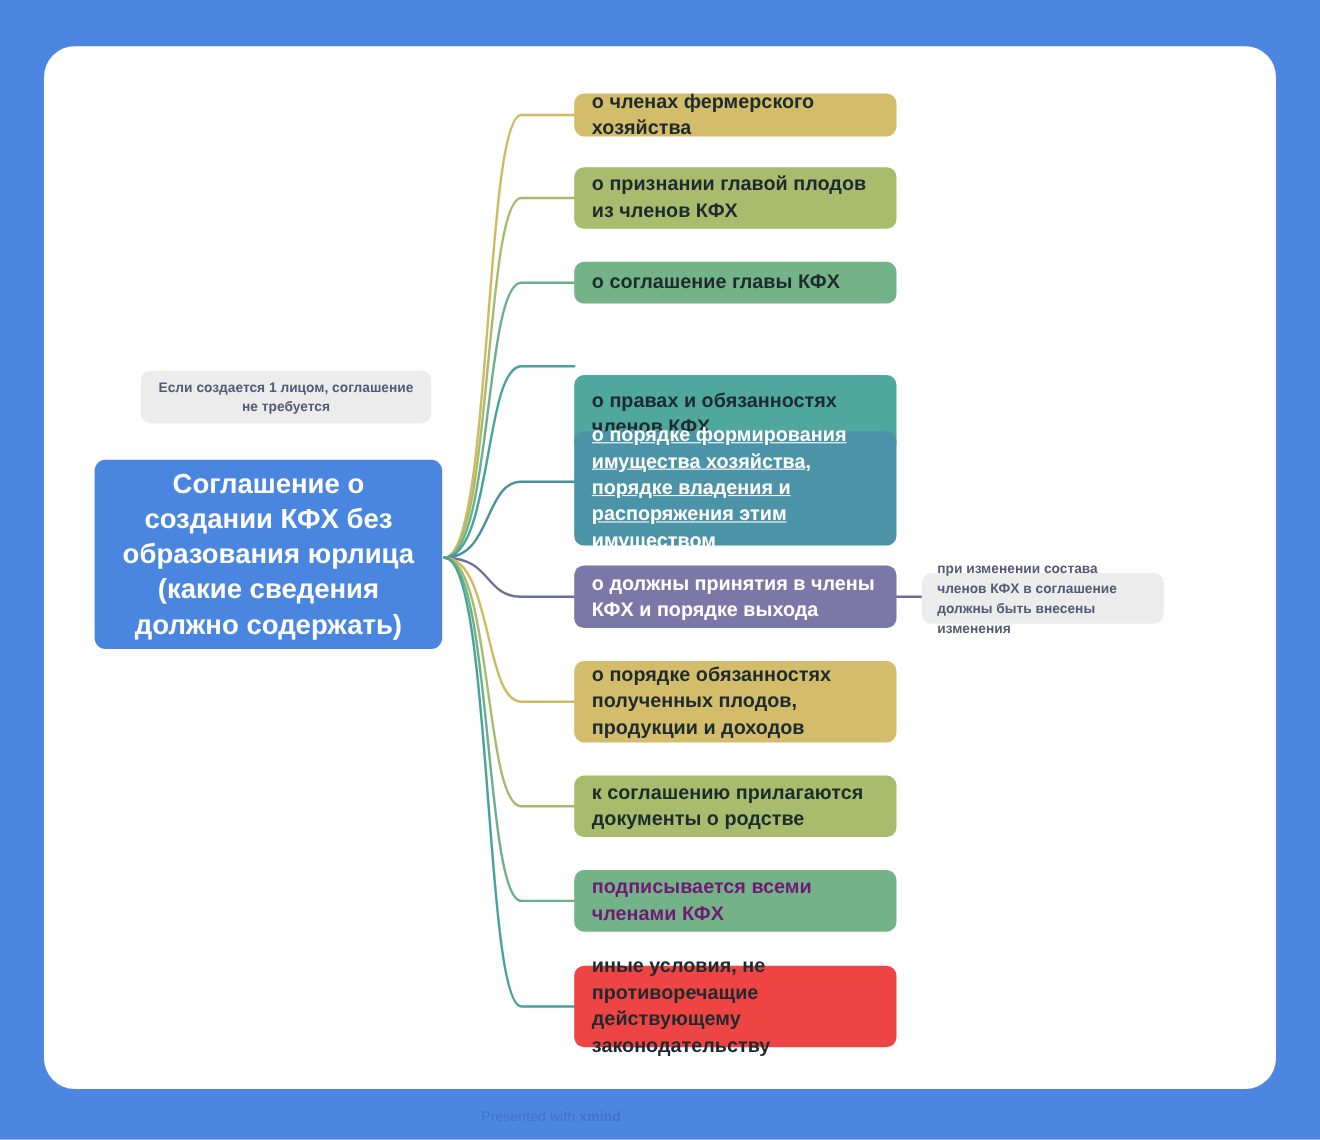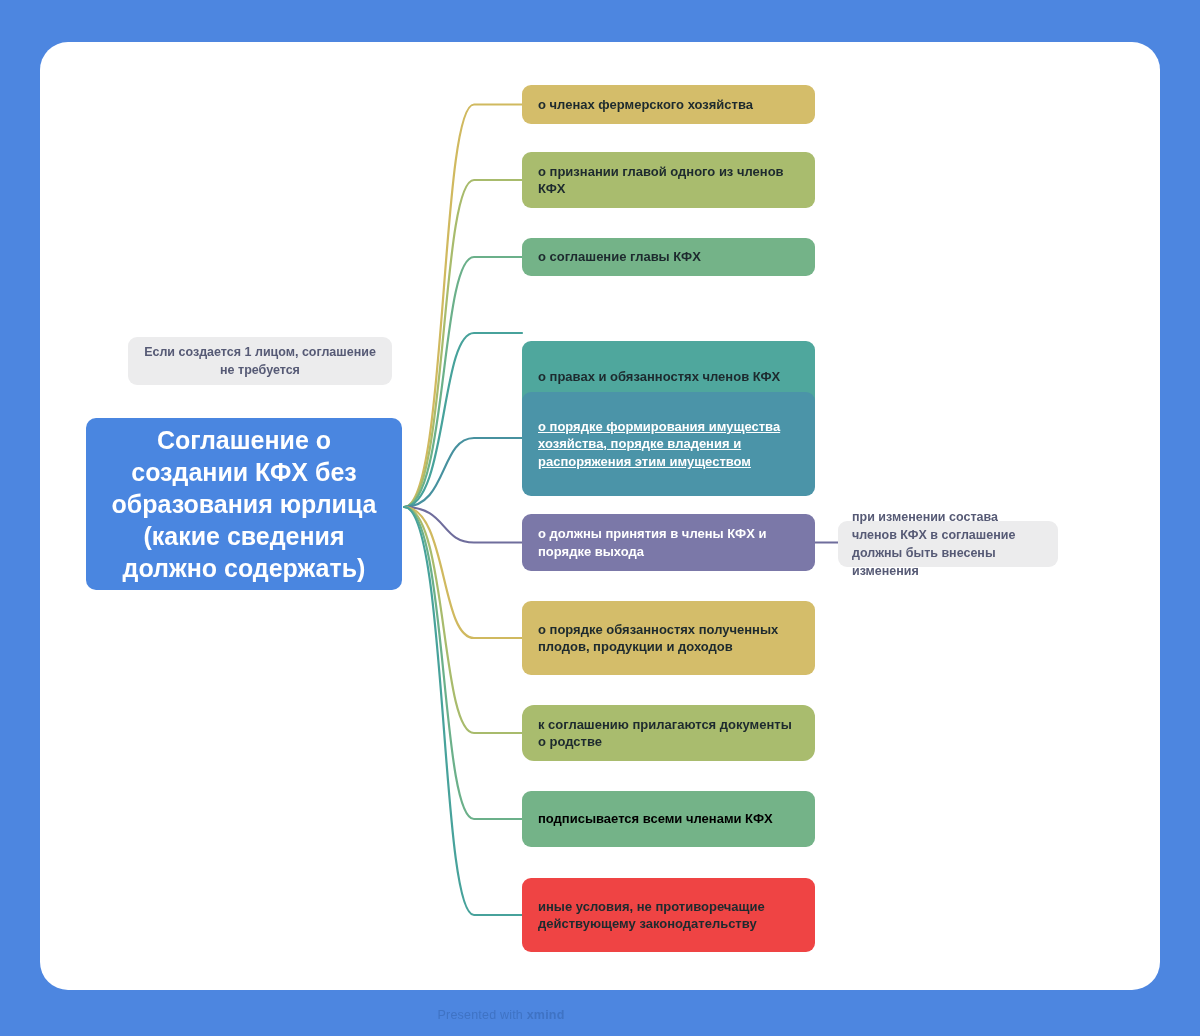--- a/index.html
+++ b/index.html
@@ -95,21 +95,21 @@
   }
 
   
   .branch {
     position: absolute;
     left: 522px;
     width: 293px;
     box-sizing: border-box;
     border-radius: 9px;
     color: #1d2a2e;
-    font-size: 13px;
+    font-size: 18px;
     font-weight: bold;
     line-height: 1.33;
     display: flex;
     align-items: center;
     padding: 11px 16px;
   }
   .branch.light-text { color: #ffffff; }
 
   
   .footer {
@@ -152,41 +152,41 @@
 
   <div class="note note-top">
     <span>Если создается 1 лицом, соглашение не требуется</span>
   </div>
 
   <div id="branches">
       <div class="branch" style="top: 85px; height: 39px; background: rgb(212, 189, 106); color: rgb(29, 42, 46);">
         <span>о членах фермерского хозяйства</span>
       </div>
       <div class="branch" style="top: 152px; height: 56px; background: rgb(169, 188, 110); color: rgb(29, 42, 46);">
-        <span>о признании главой одного из членов КФХ</span>
+        <span>о признании главой плодов из членов КФХ</span>
       </div>
       <div class="branch" style="top: 238px; height: 38px; background: rgb(116, 179, 136); color: rgb(29, 42, 46);">
         <span>о соглашение главы КФХ</span>
       </div>
       <div class="branch" style="top: 305px; height: 71px; background: rgb(79, 167, 157); color: rgb(29, 42, 46); margin-top: 36px;">
         <span>о правах и обязанностях членов КФХ</span>
       </div>
       <div class="branch light-text" style="top: 392px; height: 104px; background: rgb(75, 148, 168); color: rgb(255, 255, 255); text-decoration: underline;">
         <span>о порядке формирования имущества хозяйства, порядке владения и распоряжения этим имуществом</span>
       </div>
       <div class="branch light-text" style="top: 514px; height: 57px; background: rgb(123, 120, 168); color: rgb(255, 255, 255);">
         <span>о должны принятия в члены КФХ и порядке выхода</span>
       </div>
       <div class="branch" style="top: 601px; height: 74px; background: rgb(212, 189, 106); color: rgb(29, 42, 46);">
         <span>о порядке обязанностях полученных плодов, продукции и доходов</span>
       </div>
-      <div class="branch" style="top: 705px; height: 56px; background: rgb(169, 188, 110); color: rgb(29, 42, 46); border-radius: 12px;">
+      <div class="branch" style="top: 705px; height: 56px; background: rgb(169, 188, 110); color: rgb(29, 42, 46);">
         <span>к соглашению прилагаются документы о родстве</span>
       </div>
-      <div class="branch" style="top: 791px; height: 56px; background: rgb(116, 179, 136); color: #000000;">
+      <div class="branch" style="top: 791px; height: 56px; background: rgb(116, 179, 136); color: #701a75;">
         <span>подписывается всеми членами КФХ</span>
       </div>
       <div class="branch" style="top: 878px; height: 74px; background: #ef4444; color: rgb(29, 42, 46);">
         <span>иные условия, не противоречащие действующему законодательству</span>
       </div>
     </div>
 
   <div class="note note-right">
     <span>при изменении состава членов КФХ в соглашение должны быть внесены изменения</span>
   </div>

